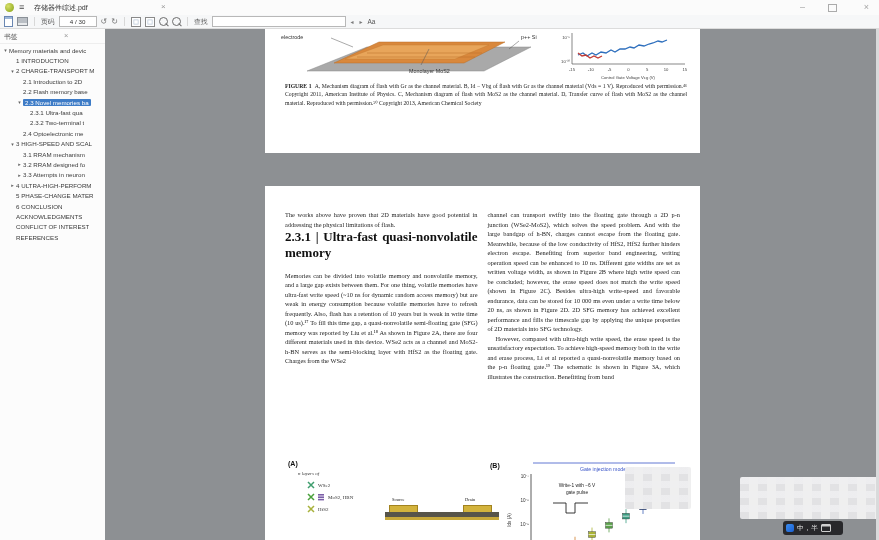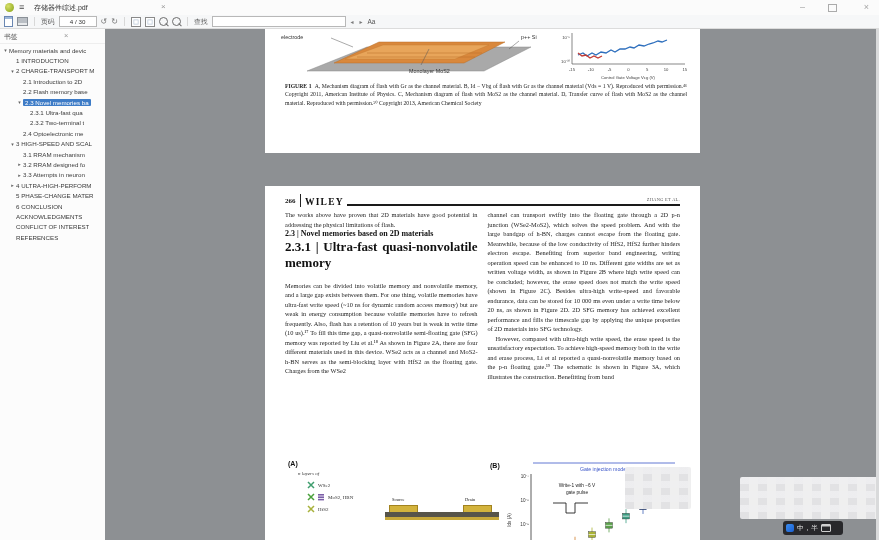--- a/index.html
+++ b/index.html
@@ -270,32 +270,24 @@
         <text class="tick" x="80" y="50" text-anchor="middle">Control Gate Voltage Vcg (V)</text>
         <path d="M30,26 l5,-2 4,3 5,-3 4,2 5,-3 5,1 5,-3 4,2 5,-3 5,0 5,-2 4,1 5,-3 5,1 5,-2 4,-1 5,-2 4,1 5,-2" fill="none" stroke="#2e6fbd" stroke-width="1.3"></path>
         <path d="M30,24 l4,3 4,-1 4,3 4,-2 4,2 4,-2" fill="none" stroke="#c33b33" stroke-width="1.3"></path>
       </svg>
       <div class="caption doc-serif">
         <b>FIGURE 1</b>&nbsp;&nbsp;<span>A, Mechanism diagram of flash with Gr as the channel material. B, Id − Vbg of flash with Gr as the channel material (Vds = 1 V). Reproduced with permission.⁴⁶ Copyright 2011, American Institute of Physics. C, Mechanism diagram of flash with MoS2 as the channel material. D, Transfer curve of flash with MoS2 as the channel material. Reproduced with permission.⁵⁰ Copyright 2013, American Chemical Society</span>
       </div>
     </div>
 
     <div class="page page2 doc-serif">
-      <div class="p2header">
-        <span class="p2num">266</span>
-        <span class="p2bar"></span>
-        <span class="p2wiley">WILEY</span>
-        <span class="p2rule"></span>
-        <span class="p2rh">ZHANG ET AL.</span>
-      </div>
 
       <div class="cols">
         <div class="col">
           <p>The works above have proven that 2D materials have good potential in addressing the physical limitations of flash.</p>
-          <p class="h2">2.3  |  Novel memories based on 2D materials</p>
           <p class="h3">2.3.1  |  Ultra-fast quasi-nonvolatile memory</p>
           <p class="mt8">Memories can be divided into volatile memory and nonvolatile memory, and a large gap exists between them. For one thing, volatile memories have ultra-fast write speed (~10 ns for dynamic random access memory) but are weak in energy consumption because volatile memories have to refresh frequently. Also, flash has a retention of 10 years but is weak in write time (10 us).¹⁷ To fill this time gap, a quasi-nonvolatile semi-floating gate (SFG) memory was reported by Liu et al.¹⁸ As shown in Figure 2A, there are four different materials used in this device. WSe2 acts as a channel and MoS2-h-BN serves as the semi-blocking layer with HfS2 as the floating gate. Charges from the WSe2</p>
         </div>
         <div class="col">
           <p>channel can transport swiftly into the floating gate through a 2D p-n junction (WSe2-MoS2), which solves the speed problem. And with the large bandgap of h-BN, charges cannot escape from the floating gate. Meanwhile, because of the low conductivity of HfS2, HfS2 further hinders electron escape. Benefiting from superior band engineering, writing operation speed can be enhanced to 10 ns. Different gate widths are set as written voltage width, as shown in Figure 2B where high write speed can be concluded; however, the erase speed does not match the write speed (shown in Figure 2C). Besides ultra-high write-speed and favorable endurance, data can be stored for 10 000 ms even under a write time below 20 ns, as shown in Figure 2D. 2D SFG memory has achieved excellent performance and fills the timescale gap by applying the unique properties of 2D materials into SFG technology.</p>
           <p class="indented">However, compared with ultra-high write speed, the erase speed is the unsatisfactory expectation. To achieve high-speed memory both in the write and erase process, Li et al reported a quasi-nonvolatile memory based on the p-n floating gate.¹⁹ The schematic is shown in Figure 3A, which illustrates the construction. Benefitting from band</p>
         </div>
       </div>
 
       <div class="figrow">

